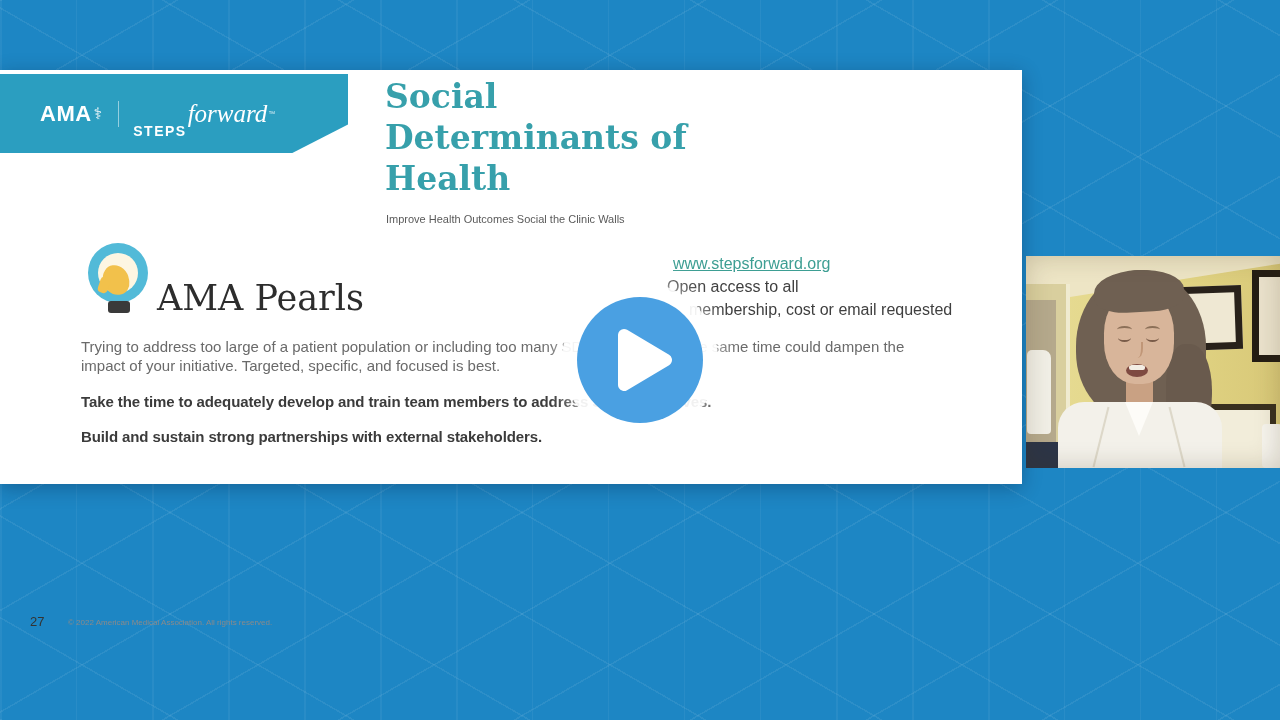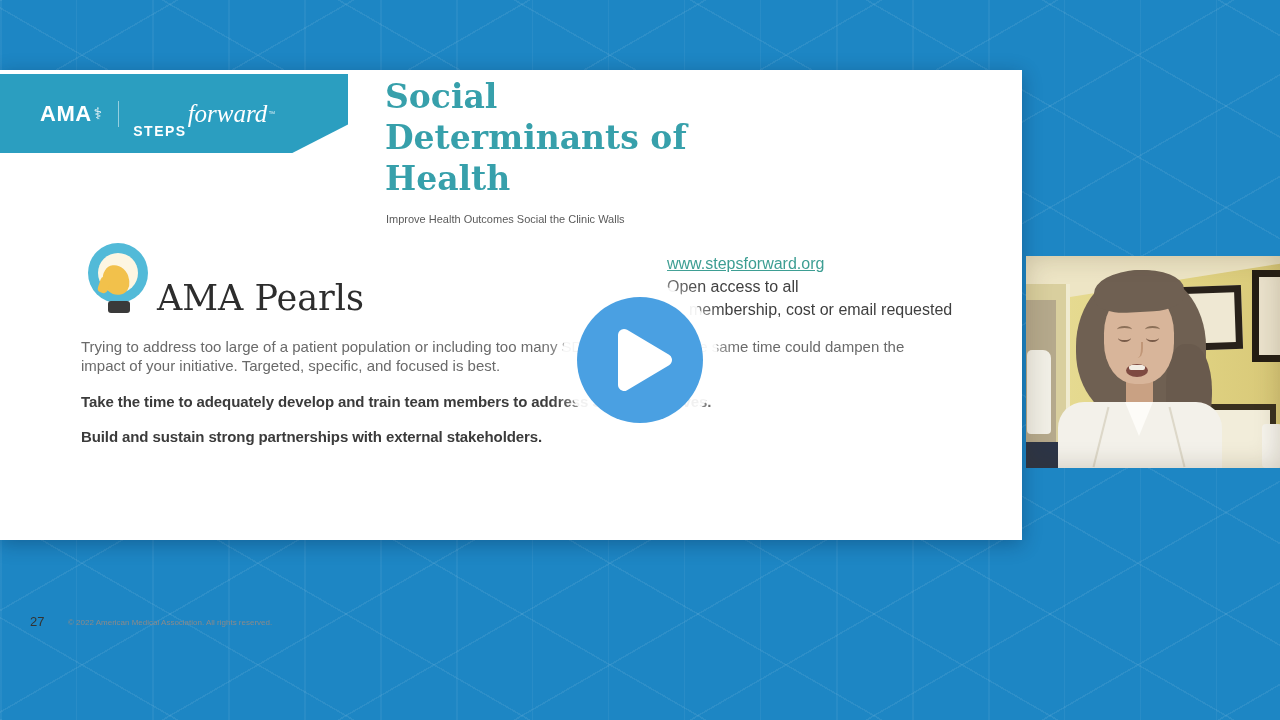--- a/index.html
+++ b/index.html
@@ -6,21 +6,21 @@
   #stage{
     position:relative;width:1280px;height:720px;overflow:hidden;
     font-family:"Liberation Sans",sans-serif;
     background-color:#1d86c4;
     background-image:
       repeating-linear-gradient(30deg,  rgba(255,255,255,0.07) 0 1.5px, transparent 1.5px 88px),
       repeating-linear-gradient(150deg, rgba(255,255,255,0.07) 0 1.5px, transparent 1.5px 88px),
       repeating-linear-gradient(90deg,  rgba(255,255,255,0.05) 0 1.5px, transparent 1.5px 76px);
   }
   
-  .slide{position:absolute;left:0;top:70px;width:1022px;height:470px;background:#ffffff;
+  .slide{position:absolute;left:0;top:70px;width:1022px;height:414px;background:#ffffff;
          box-shadow:0 4px 18px rgba(0,20,50,.30);}
   .ribbon{position:absolute;left:0;top:4px;width:348px;height:79px;background:#2b9ec0;
           clip-path:polygon(0 0,100% 0,100% 64%,84% 100%,0 100%);
           display:flex;align-items:center;padding-left:40px;box-sizing:border-box;color:#fff;}
   .ribbon .ama{font-weight:bold;font-size:22px;letter-spacing:.5px;}
   .ribbon .glyph{font-size:16px;margin-left:2px;opacity:.95;}
   .ribbon .sep{width:1px;height:26px;background:rgba(255,255,255,.5);margin:0 14px 0 16px;}
   .ribbon .steps{font-family:Liberation Sans, sans-serif;font-weight:bold;font-size:14px;letter-spacing:1.5px;margin-top:34px;}
   .ribbon .forward{font-family:"Liberation Serif",serif;font-style:italic;font-size:25px;margin-left:1px;}
   .ribbon .tm{font-size:7px;vertical-align:top;opacity:.8;margin-left:1px;}
@@ -36,21 +36,21 @@
                background:#fdf6e2;}
   .pearl-bulb{position:absolute;left:18px;top:22px;width:26px;height:30px;background:#f2c14b;
               border-radius:45% 55% 40% 55%;transform:rotate(-8deg);}
   .pearl-finger{position:absolute;left:14px;top:34px;width:10px;height:16px;background:#f2c14b;
                 border-radius:4px;transform:rotate(18deg);}
   .pearl-base{position:absolute;left:23px;top:58px;width:22px;height:12px;background:#3a3a3a;border-radius:3px;}
   .pearls-h{position:absolute;left:157px;top:208px;font-family:"DejaVu Serif",serif;
             font-size:35px;color:#2d2d2d;}
 
   .resource{position:absolute;left:667px;top:182px;font-size:16px;line-height:23px;color:#3f3f3f;}
-  .resource .url{color:#3d9e93;text-decoration:underline;display:block;}
+  .resource .url{color:#3d9e93;text-decoration:underline;display:block;margin-left:6px;}
   .resource .frag{margin-left:22px;}
 
   .body-copy{position:absolute;left:81px;top:267px;width:860px;font-size:15px;color:#6a6a6a;}
   .body-copy .para{margin:0 0 16px 0;line-height:19.3px;}
   .body-copy .bold{font-weight:bold;color:#3b3b3b;letter-spacing:-0.1px;}
   .body-copy .line{white-space:nowrap;}
   .caret{display:inline-block;width:1px;height:15px;background:#444;margin-left:2px;vertical-align:-2px;}
 
   .footer-page{position:absolute;left:30px;top:544px;font-size:13px;font-weight:normal;color:#333;}
   .footer-copy{position:absolute;left:68px;top:548px;font-size:8px;color:#8a8a8a;}

